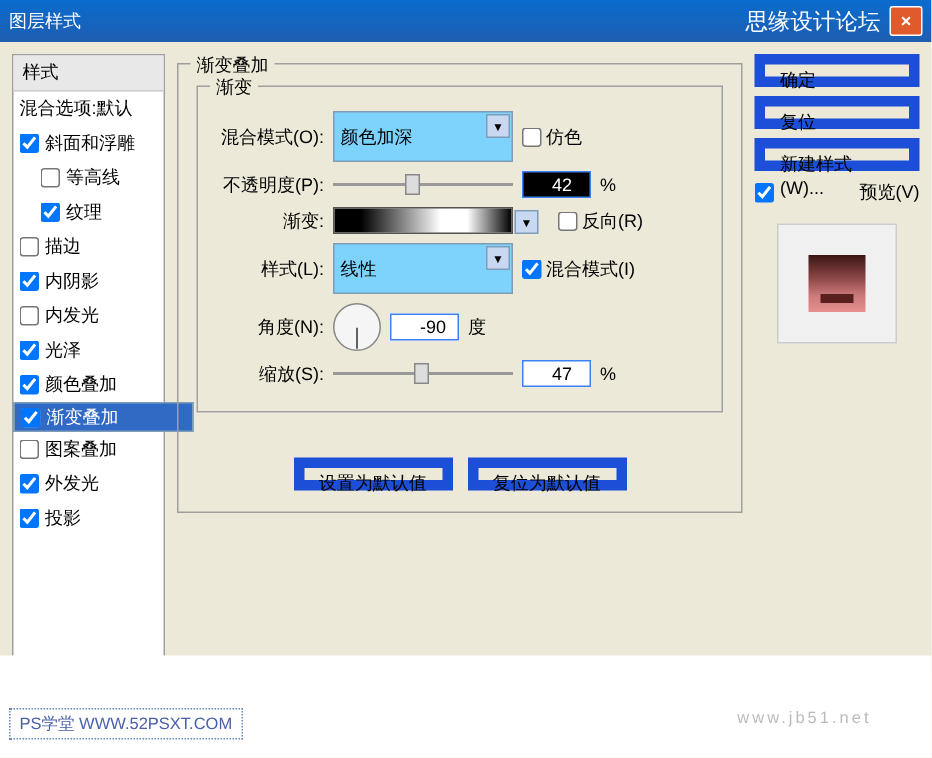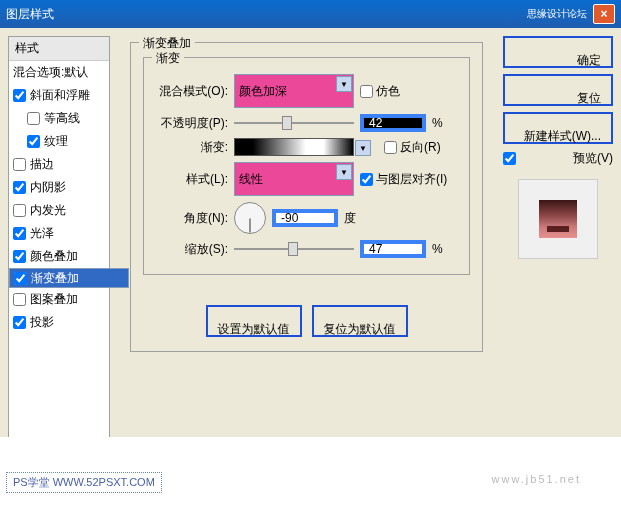--- a/index.html
+++ b/index.html
@@ -1,51 +1,51 @@
 <!DOCTYPE html>
 <html><head>
 <meta charset="utf-8">
 <style>
 *{box-sizing:border-box;margin:0;padding:0;font-family:"Microsoft YaHei","SimSun",sans-serif;font-size:12px}
 body{background:#fff;width:621px;height:505px;overflow:hidden}
 .titlebar{background:linear-gradient(#0a6cce,#1e5db0);height:28px;display:flex;align-items:center;padding:0 6px;color:#fff}
 .titlebar .title{font-weight:normal;flex:0 0 auto}
 .titlebar .spacer{flex:1}
-.titlebar .forum{font-size:10px;margin-right:6px}
+.titlebar .forum{font-size:15px;margin-right:6px}
 .titlebar .url{font-size:10px;border:1px solid #7fa8d8;padding:1px 4px;margin-right:6px;border-radius:2px}
 .titlebar .close{width:22px;height:20px;background:#e05a2b;border:1px solid #fff;display:flex;align-items:center;justify-content:center;color:#fff;font-weight:bold;border-radius:2px}
-.body{display:flex;padding:8px;gap:20px;height:420px;background:#ece9d8}
+.body{display:flex;padding:8px;gap:8px;height:420px;background:#ece9d8}
 .left{width:102px;border:1px solid #a0a0a0;background:#fff;display:flex;flex-direction:column}
 .left .hdr{background:#e8e8e8;padding:3px 6px;border-bottom:1px solid #ccc}
 .left .opt{padding:3px 4px;display:flex;align-items:center;gap:2px}
 .left .opt.sel{background:#316ac5;color:#fff}
 .left .opt input{margin-right:2px}
 .left .indent{padding-left:18px}
 .center{flex:1;position:relative}
 .fs{border:1px solid #a0a0a0;padding:10px 12px 14px;margin-top:6px;position:relative}
 .fs .lg{position:absolute;top:-8px;left:8px;background:#ece9d8;padding:0 4px}
 .fs2{border:1px solid #a0a0a0;padding:10px 12px;position:relative;margin-top:4px}
 .fs2 .lg{position:absolute;top:-8px;left:8px;background:#ece9d8;padding:0 4px}
 .row{display:flex;align-items:center;margin:6px 0;gap:6px}
 .lbl{width:72px;text-align:right}
-.sel{width:120px;height:20px;border:1px solid #7f9db9;background:#ec4899;display:flex;align-items:center;padding:16px 4px;position:relative}
+.sel{width:120px;height:20px;border:1px solid #7f9db9;background:#7dd3fc;display:flex;align-items:center;padding:16px 4px;position:relative}
 .sel .arr{position:absolute;right:1px;top:1px;width:16px;height:16px;background:#c8d8f0;border:1px solid #7f9db9;display:flex;align-items:center;justify-content:center;font-size:8px}
 .chk{display:flex;align-items:center;gap:3px}
 .chk input{width:13px;height:13px}
 .slider{width:120px;height:14px;position:relative}
 .slider .track{position:absolute;top:6px;left:0;right:0;height:2px;background:#999}
 .slider .thumb{position:absolute;top:0;width:10px;height:14px;background:#ddd;border:1px solid #888}
-.num{width:66px;height:18px;border:4px solid #3b82f6;background:#fff;padding:0 5px;display:flex;align-items:center}
+.num{width:46px;height:18px;border:1px solid #3b82f6;background:#fff;padding:0 19px;display:flex;align-items:center}
 .num.inv{background:#000;color:#fff}
 .grad{width:120px;height:18px;border:1px solid #555;background:linear-gradient(90deg,#000 0%,#000 15%,#fff 60%,#fff 75%,#000 100%);position:relative}
 .grad .ar{position:absolute;right:-18px;top:1px;width:16px;height:16px;background:#c8d8f0;border:1px solid #7f9db9;display:flex;align-items:center;justify-content:center;font-size:8px}
 .angle{width:32px;height:32px;border:1px solid #888;border-radius:50%;background:#f5f5f5;position:relative}
 .angle .hand{position:absolute;top:50%;left:50%;width:14px;height:1px;background:#333;transform-origin:left;transform:rotate(90deg)}
 .btns{display:flex;gap:10px;justify-content:center;margin-top:30px}
-.btn{border:2px solid #1d4ed8;background:#ece9d8;padding:14px 10px;min-width:90px;text-align:right;height:22px;line-height:16px}
+.btn{border:7px solid #1d4ed8;background:#ece9d8;padding:2px 10px;min-width:90px;text-align:left;height:22px;line-height:16px}
 .right{width:110px;display:flex;flex-direction:column;gap:6px;align-items:stretch}
 .right .btn{width:100%}
 .prev{width:80px;height:80px;margin:6px auto;background:#f0f0f0;display:flex;align-items:center;justify-content:center;border:1px solid #ccc}
 .prev .thumb{width:38px;height:38px;background:linear-gradient(#3a1515 0%,#8b4545 40%,#c97878 70%,#e89090 100%);position:relative}
 .prev .thumb::after{content:"";position:absolute;bottom:6px;left:8px;width:22px;height:6px;background:#5a2020}
 .footer{position:absolute;bottom:0;left:0;right:0;height:68px;background:#fff}
 .wm1{position:absolute;left:6px;bottom:12px;border:1px dotted #6a88c0;color:#4a60a8;font-size:11px;padding:2px 6px}
 .wm2{position:absolute;right:20px;bottom:10px;color:#c01818;font-family:"KaiTi",serif;font-size:28px;font-style:italic;font-weight:bold;text-shadow:1px 1px #fff}
 .wm3{position:absolute;right:40px;bottom:20px;color:#bbb;font-size:11px;letter-spacing:2px}
 </style>
@@ -101,20 +101,24 @@
         <div class="opt sel">
           <input type="checkbox" checked="" style="">
           <span>渐变叠加</span>
         </div>
         <div class="opt">
           <input type="checkbox" style="">
           <span>图案叠加</span>
         </div>
         <div class="opt">
           <input type="checkbox" checked="" style="">
+          <span>外发光</span>
+        </div>
+        <div class="opt">
+          <input type="checkbox" checked="" style="">
           <span>投影</span>
         </div>
       </div>
   </div>
 
   <div class="center">
     <div class="fs">
       <span class="lg">渐变叠加</span>
       <div class="fs2">
         <span class="lg">渐变</span>
@@ -156,21 +160,21 @@
         </div>
 
         <div class="row">
           <span class="lbl">样式(L):</span>
           <div class="sel">
               <span>线性</span>
               <span class="arr">▼</span>
             </div>
           <label class="chk">
               <input type="checkbox" checked="" style="">
-              <span>与图层对齐(I)</span>
+              <span>混合模式(I)</span>
             </label>
         </div>
 
         <div class="row">
           <span class="lbl">角度(N):</span>
           <div class="angle">
               <div class="hand"></div>
             </div>
           <div class="num">
               <span>-90</span>

